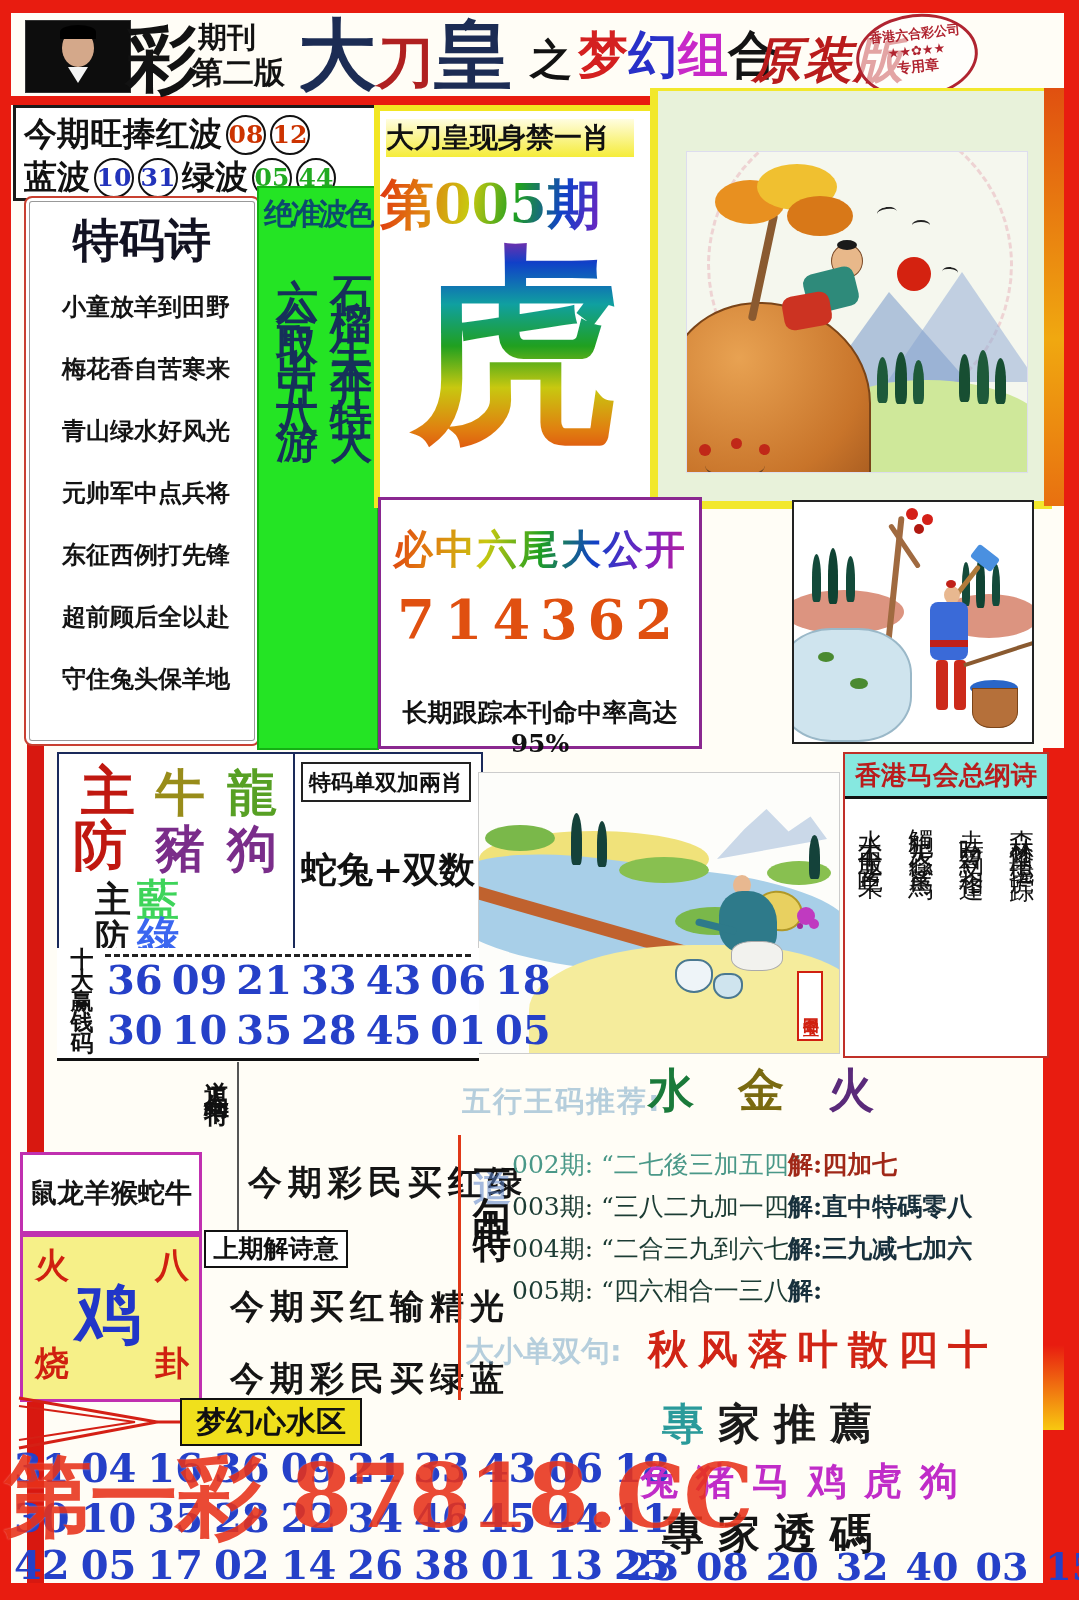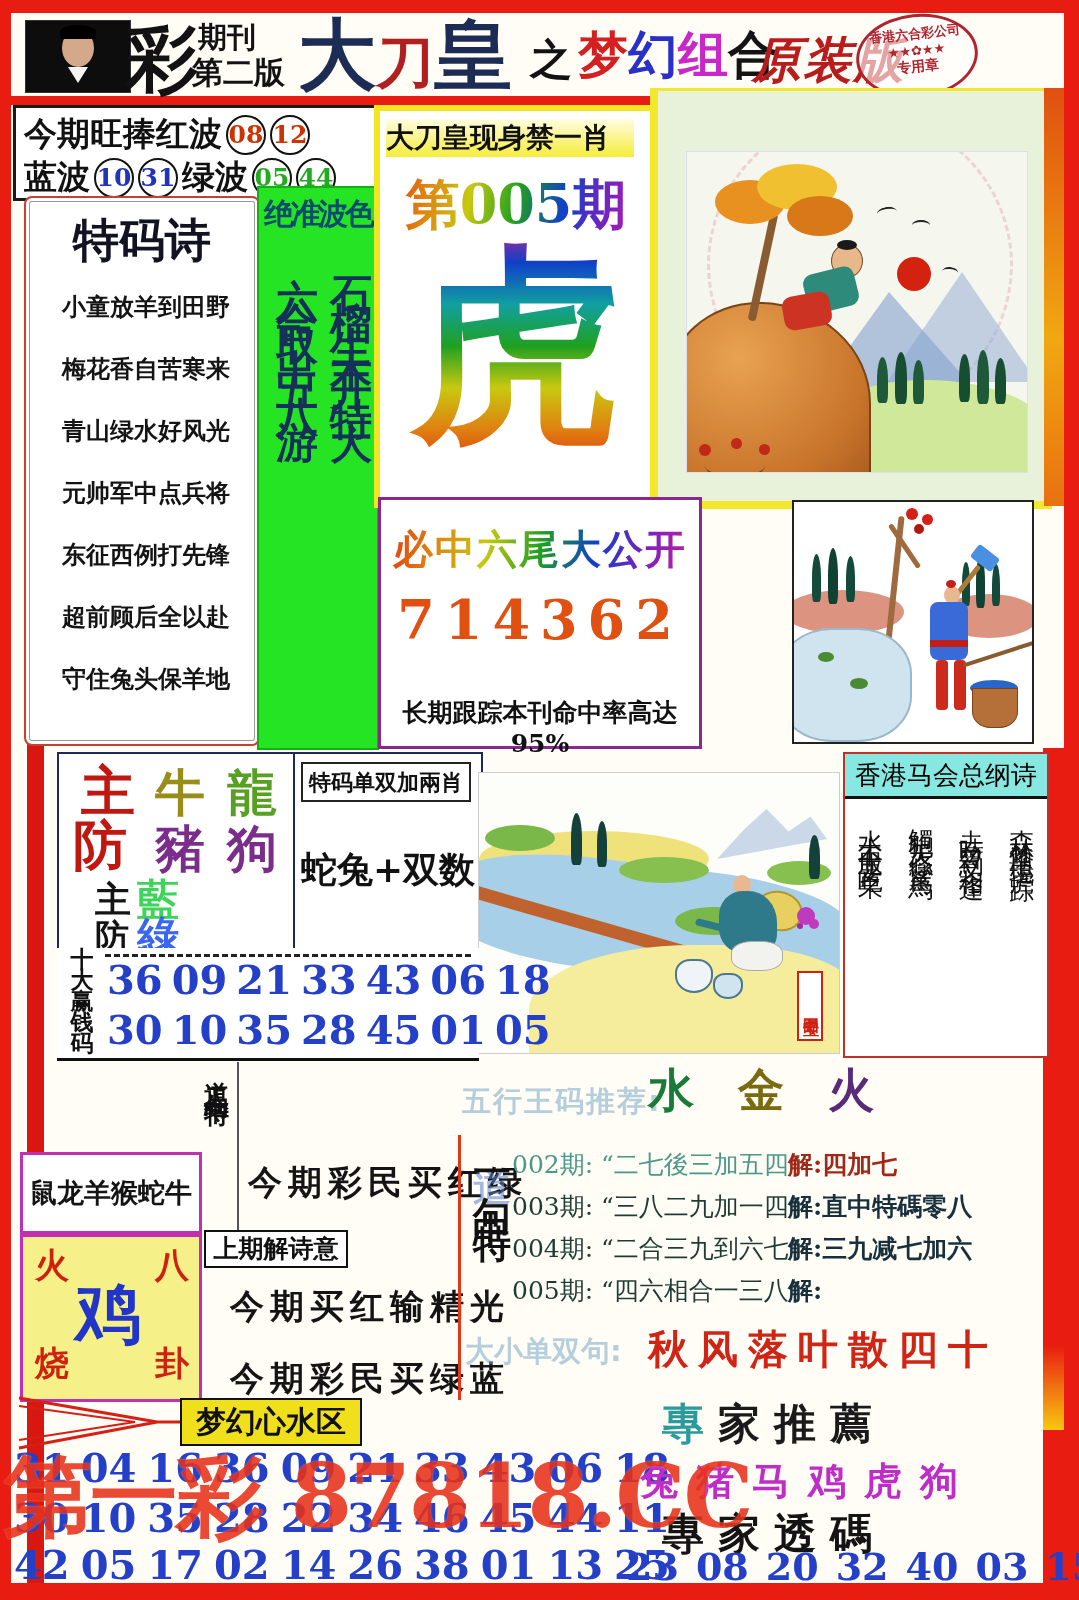--- a/index.html
+++ b/index.html
@@ -84,21 +84,21 @@
   </div>
 
   <div class="abs" style="left:257px;top:186px;width:118px;height:560px;background:#24e424;border:2px solid #14b014;">
     <div class="abs b" style="left:0;top:6px;width:100%;text-align:center;font-size:30px;letter-spacing:-3px;color:#0c4a6e;">绝准波色</div>
     <div class="abs serif b vert" style="left:10px;top:56px;height:495px;font-size:42px;letter-spacing:24px;color:#16305a;">六合取出五八游</div>
     <div class="abs serif b vert" style="left:64px;top:56px;height:495px;font-size:42px;letter-spacing:24px;color:#16305a;">石榴生木开特大</div>
   </div>
 
   <div class="abs" style="left:374px;top:105px;width:272px;height:391px;border:6px solid #f2e622;background:#fff;">
     <div class="abs b" style="left:6px;top:8px;width:248px;height:38px;background:linear-gradient(#fffde0,#f5ec3a);color:#111;font-size:28px;line-height:38px;font-family:'DejaVu Serif',serif;">大刀皇现身禁一肖</div>
-    <div class="abs serif b rainbow" style="left:0;top:58px;width:100%;text-align:center;font-size:54px;">第005期</div>
+    <div class="abs serif b rainbow" style="left:0;top:58px;width:100%;text-align:left;font-size:54px;">第005期</div>
     <div class="abs serif b rainbow2" style="left:0;top:110px;width:100%;text-align:center;font-size:210px;line-height:250px;">虎</div>
   </div>
 
   <div class="abs" style="left:650px;top:88px;width:394px;height:410px;background:#e8f2da;border-left:8px solid #f2e82c;border-bottom:8px solid #f2e82c;border-top:3px solid #f2e82c;overflow:hidden;">
     <div class="shape" style="left:28px;top:60px;width:340px;height:320px;background:#f5f7ee;border:1px solid #dde;overflow:hidden;">
       <div class="shape" style="left:20px;top:-40px;width:300px;height:300px;border:3px dashed rgba(220,130,150,.3);border-radius:50%;"></div>
       <div class="shape" style="left:200px;top:120px;width:150px;height:110px;background:rgba(150,175,215,.55);clip-path:polygon(50% 0,100% 100%,0 100%);"></div>
       <div class="shape" style="left:130px;top:140px;width:160px;height:100px;background:rgba(130,160,205,.6);clip-path:polygon(45% 0,100% 100%,0 100%);"></div>
       <div class="shape" style="left:210px;top:105px;width:34px;height:34px;background:#d42210;border-radius:50%;"></div>
       <div class="shape" style="left:190px;top:55px;width:20px;height:9px;border-top:2px solid #222;border-radius:50%;transform:rotate(-8deg);"></div>
@@ -200,21 +200,21 @@
     <div class="shape" style="left:240px;top:118px;width:58px;height:62px;background:#2e7a8a;border-radius:40% 50% 30% 40%;"></div>
     <div class="shape" style="left:252px;top:168px;width:50px;height:28px;background:#f2f2ee;border-radius:40%;border:1px solid #aaa;"></div>
     <div class="shape" style="left:216px;top:150px;width:42px;height:7px;background:#2e7a8a;border-radius:4px;transform:rotate(14deg);"></div>
     <div class="shape" style="left:196px;top:186px;width:34px;height:30px;background:#eef4f8;border:2px solid #4a7890;border-radius:40% 40% 50% 50%;"></div>
     <div class="shape" style="left:234px;top:200px;width:26px;height:22px;background:#cfe4ee;border:2px solid #4a7890;border-radius:40% 40% 50% 50%;"></div>
     <div class="shape" style="left:318px;top:134px;width:18px;height:18px;background:#c03ac0;border-radius:50%;box-shadow:8px 8px 0 -4px #c03ac0,-6px 10px 0 -6px #a02aa0;"></div>
     <div class="abs vert b" style="left:318px;top:198px;width:22px;height:66px;border:2px solid #d02010;background:#fff;color:#d02010;font-size:16px;text-align:center;">寻宝图</div>
   </div>
 
   <div class="abs" style="left:843px;top:752px;width:202px;height:302px;border:2px solid #c03028;background:#fff;">
-    <div style="height:42px;background:#86e8e0;border-bottom:3px solid #111;color:#000000;font-size:26px;font-weight:normal;text-align:center;line-height:42px;font-family:'DejaVu Serif',serif;">香港马会总纲诗</div>
+    <div style="height:42px;background:#86e8e0;border-bottom:3px solid #111;color:#b91c1c;font-size:26px;font-weight:bold;text-align:center;line-height:42px;font-family:'DejaVu Serif',serif;">香港马会总纲诗</div>
     <div style="display:flex;flex-direction:row-reverse;justify-content:space-around;padding-top:10px;">
       <span class="vert serif" style="font-size:25px;letter-spacing:8px;color:#111;height:245px;">森林漆黑現虎踪</span>
       <span class="vert serif" style="font-size:25px;letter-spacing:8px;color:#111;height:245px;">去時曾約又相逢</span>
       <span class="vert serif" style="font-size:25px;letter-spacing:8px;color:#111;height:245px;">觸犯天條變爲馬</span>
       <span class="vert serif" style="font-size:25px;letter-spacing:8px;color:#111;height:245px;">水土不服要吃果</span>
     </div>
   </div>
 
   <div class="abs" style="left:57px;top:948px;width:422px;height:110px;border-bottom:3px solid #111;background:#fff;">
     <div class="abs serif b" style="left:8px;top:0;width:34px;font-size:23px;line-height:21px;color:#111;text-align:center;">

